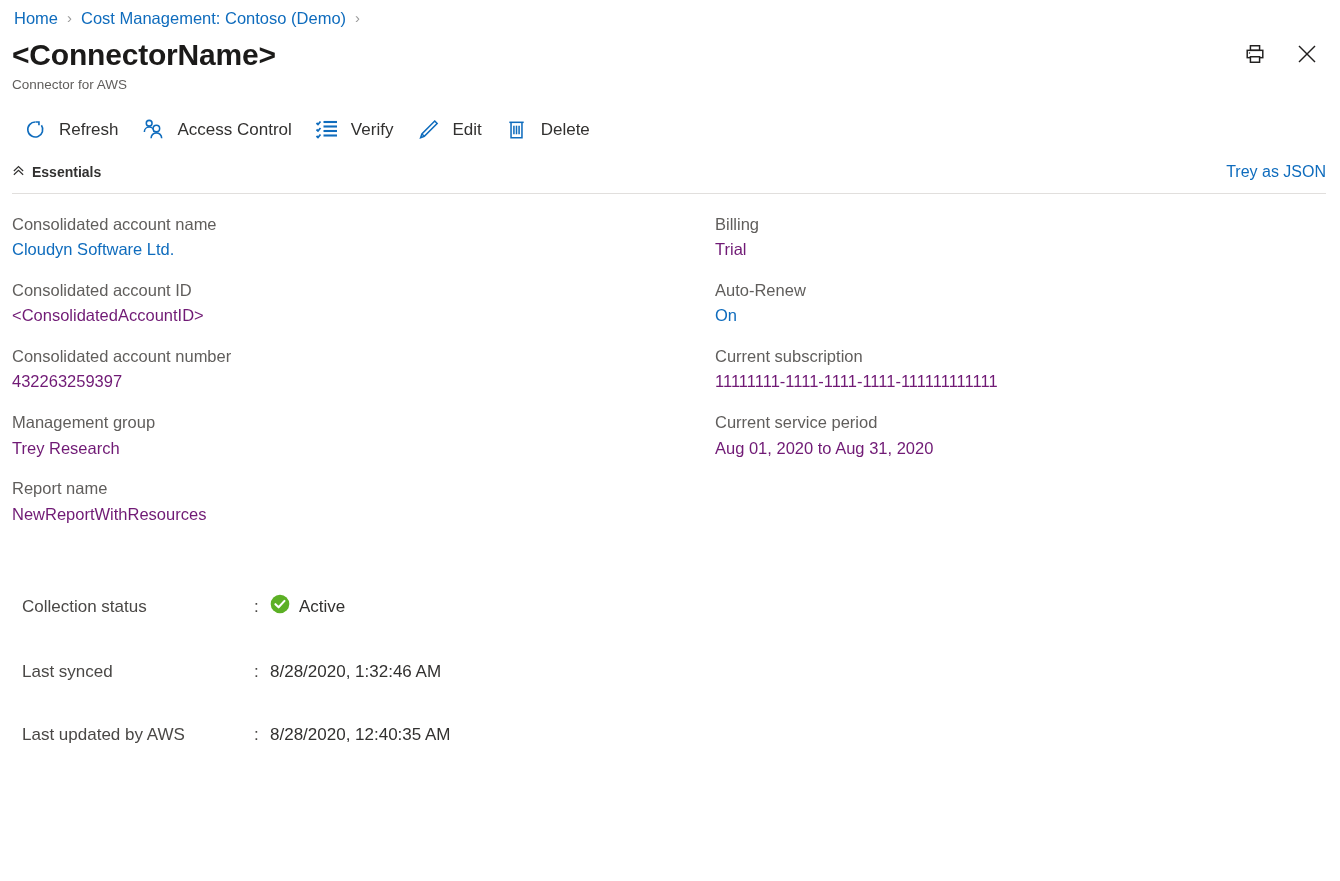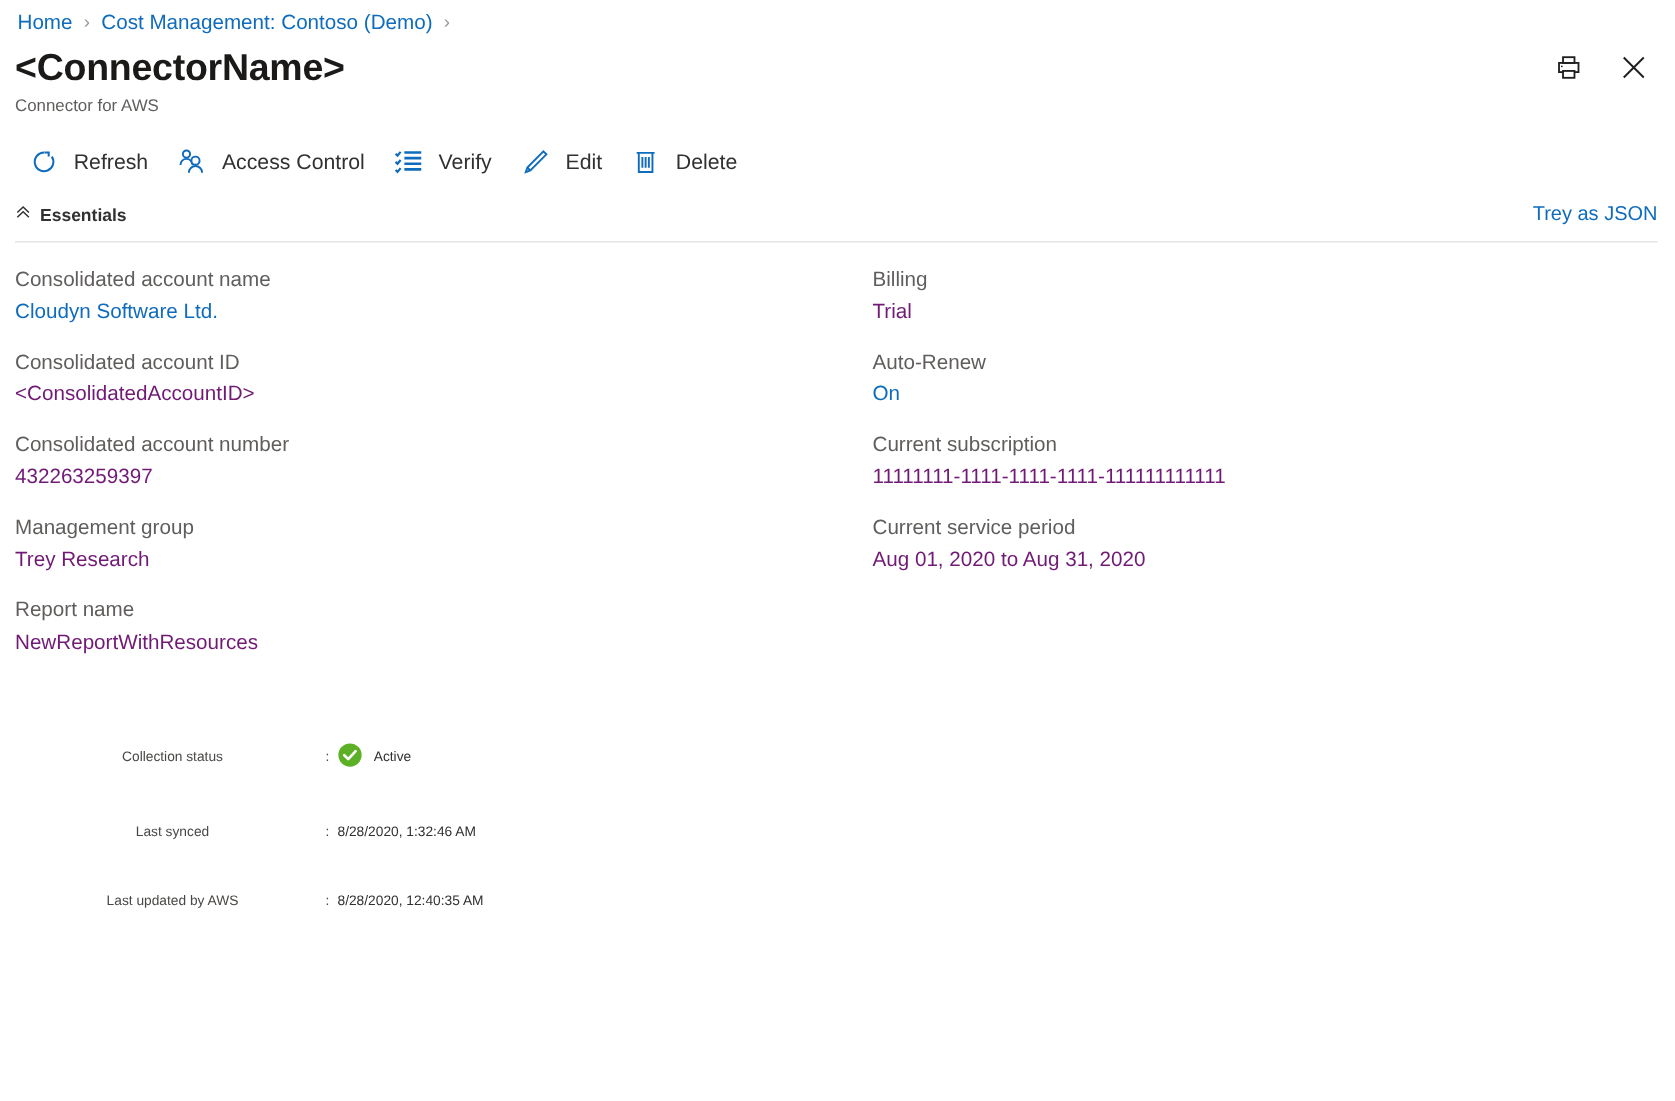--- a/index.html
+++ b/index.html
@@ -148,20 +148,21 @@
     background: #e1dfdd;
     margin: 8px 14px 0 12px;
   }
 
   
   .props {
     display: grid;
     grid-template-columns: 686px 1fr;
     padding: 18px 0 0 12px;
     column-gap: 0;
+    gap: 17px;
   }
   .prop {
     margin-bottom: 15px;
   }
   .prop-label {
     font-size: 16.5px;
     color: #605e5c;
     line-height: 1.55;
   }
   .prop-value {
@@ -182,22 +183,21 @@
   .section-title {
     font-size: 20px;
     font-weight: 600;
     color: #1b1a19;
     margin: 0 0 42px 0;
   }
   .dc-row {
     display: flex;
     align-items: center;
     margin-bottom: 43px;
-    font-size: 11px;
-    text-align: center;
+    font-size: 17px;
   }
   .dc-label {
     width: 232px;
     color: #4a4846;
     flex: none;
   }
   .dc-colon {
     width: 16px;
     color: #4a4846;
     flex: none;

